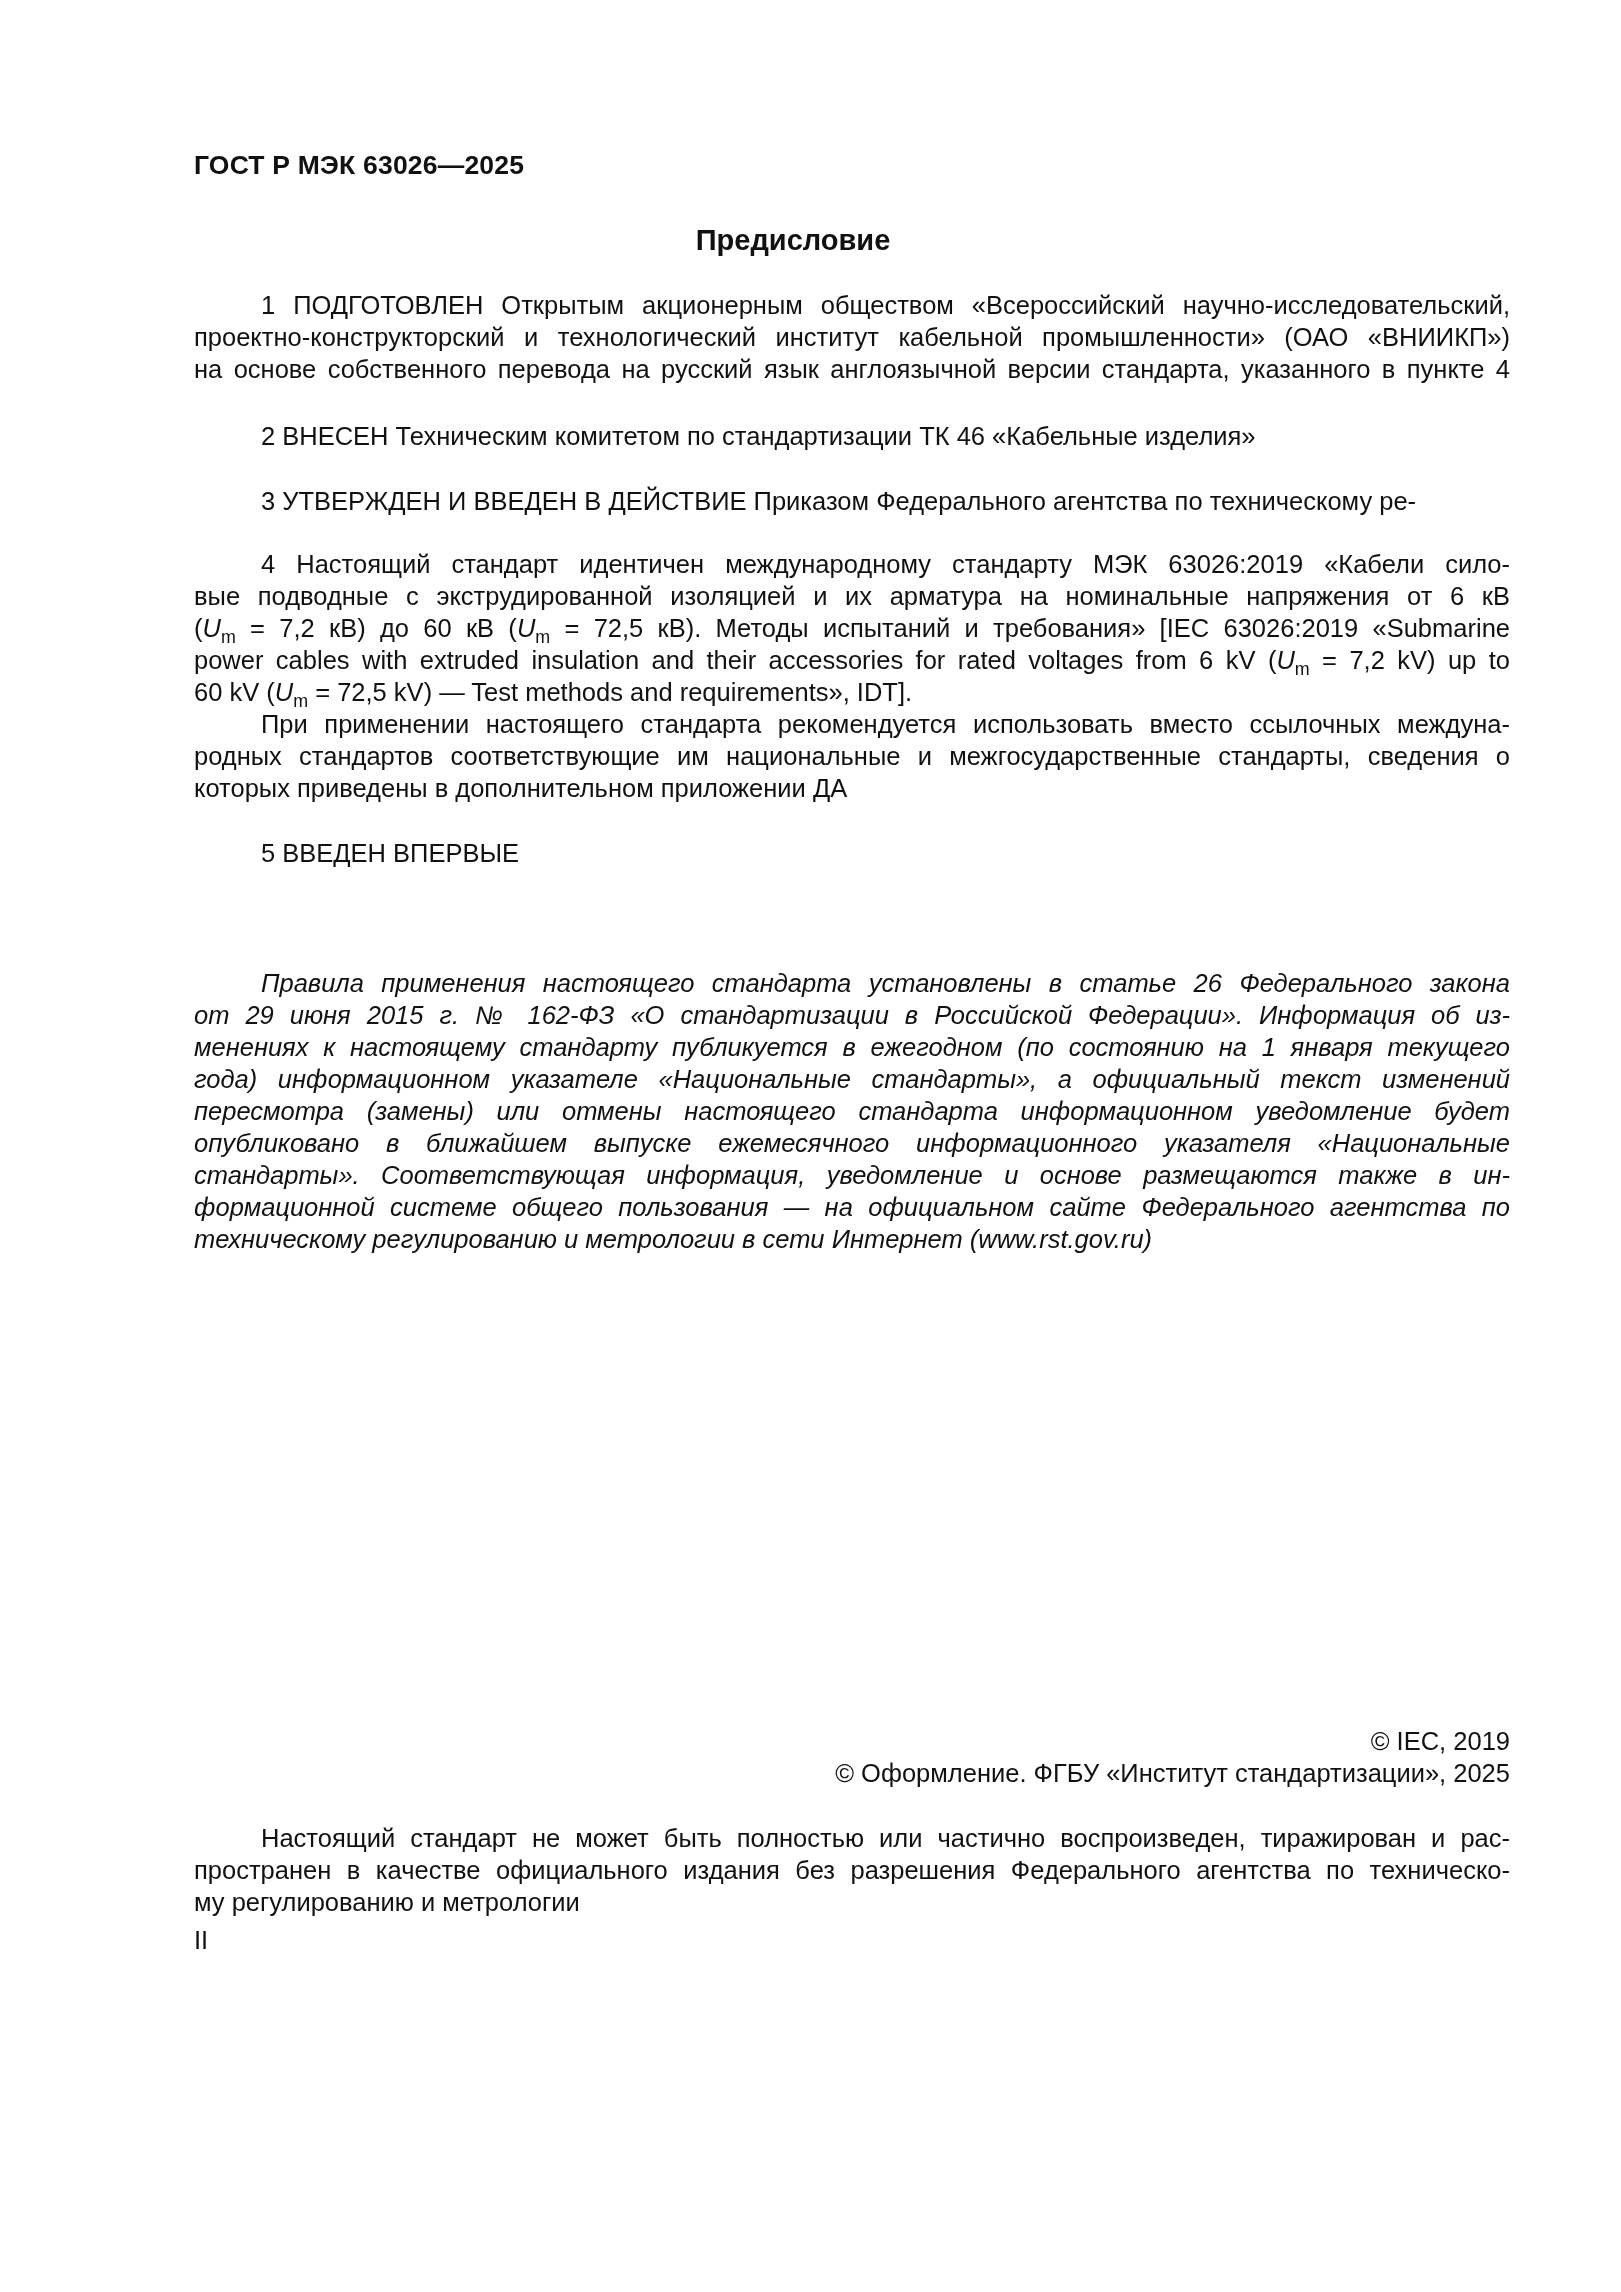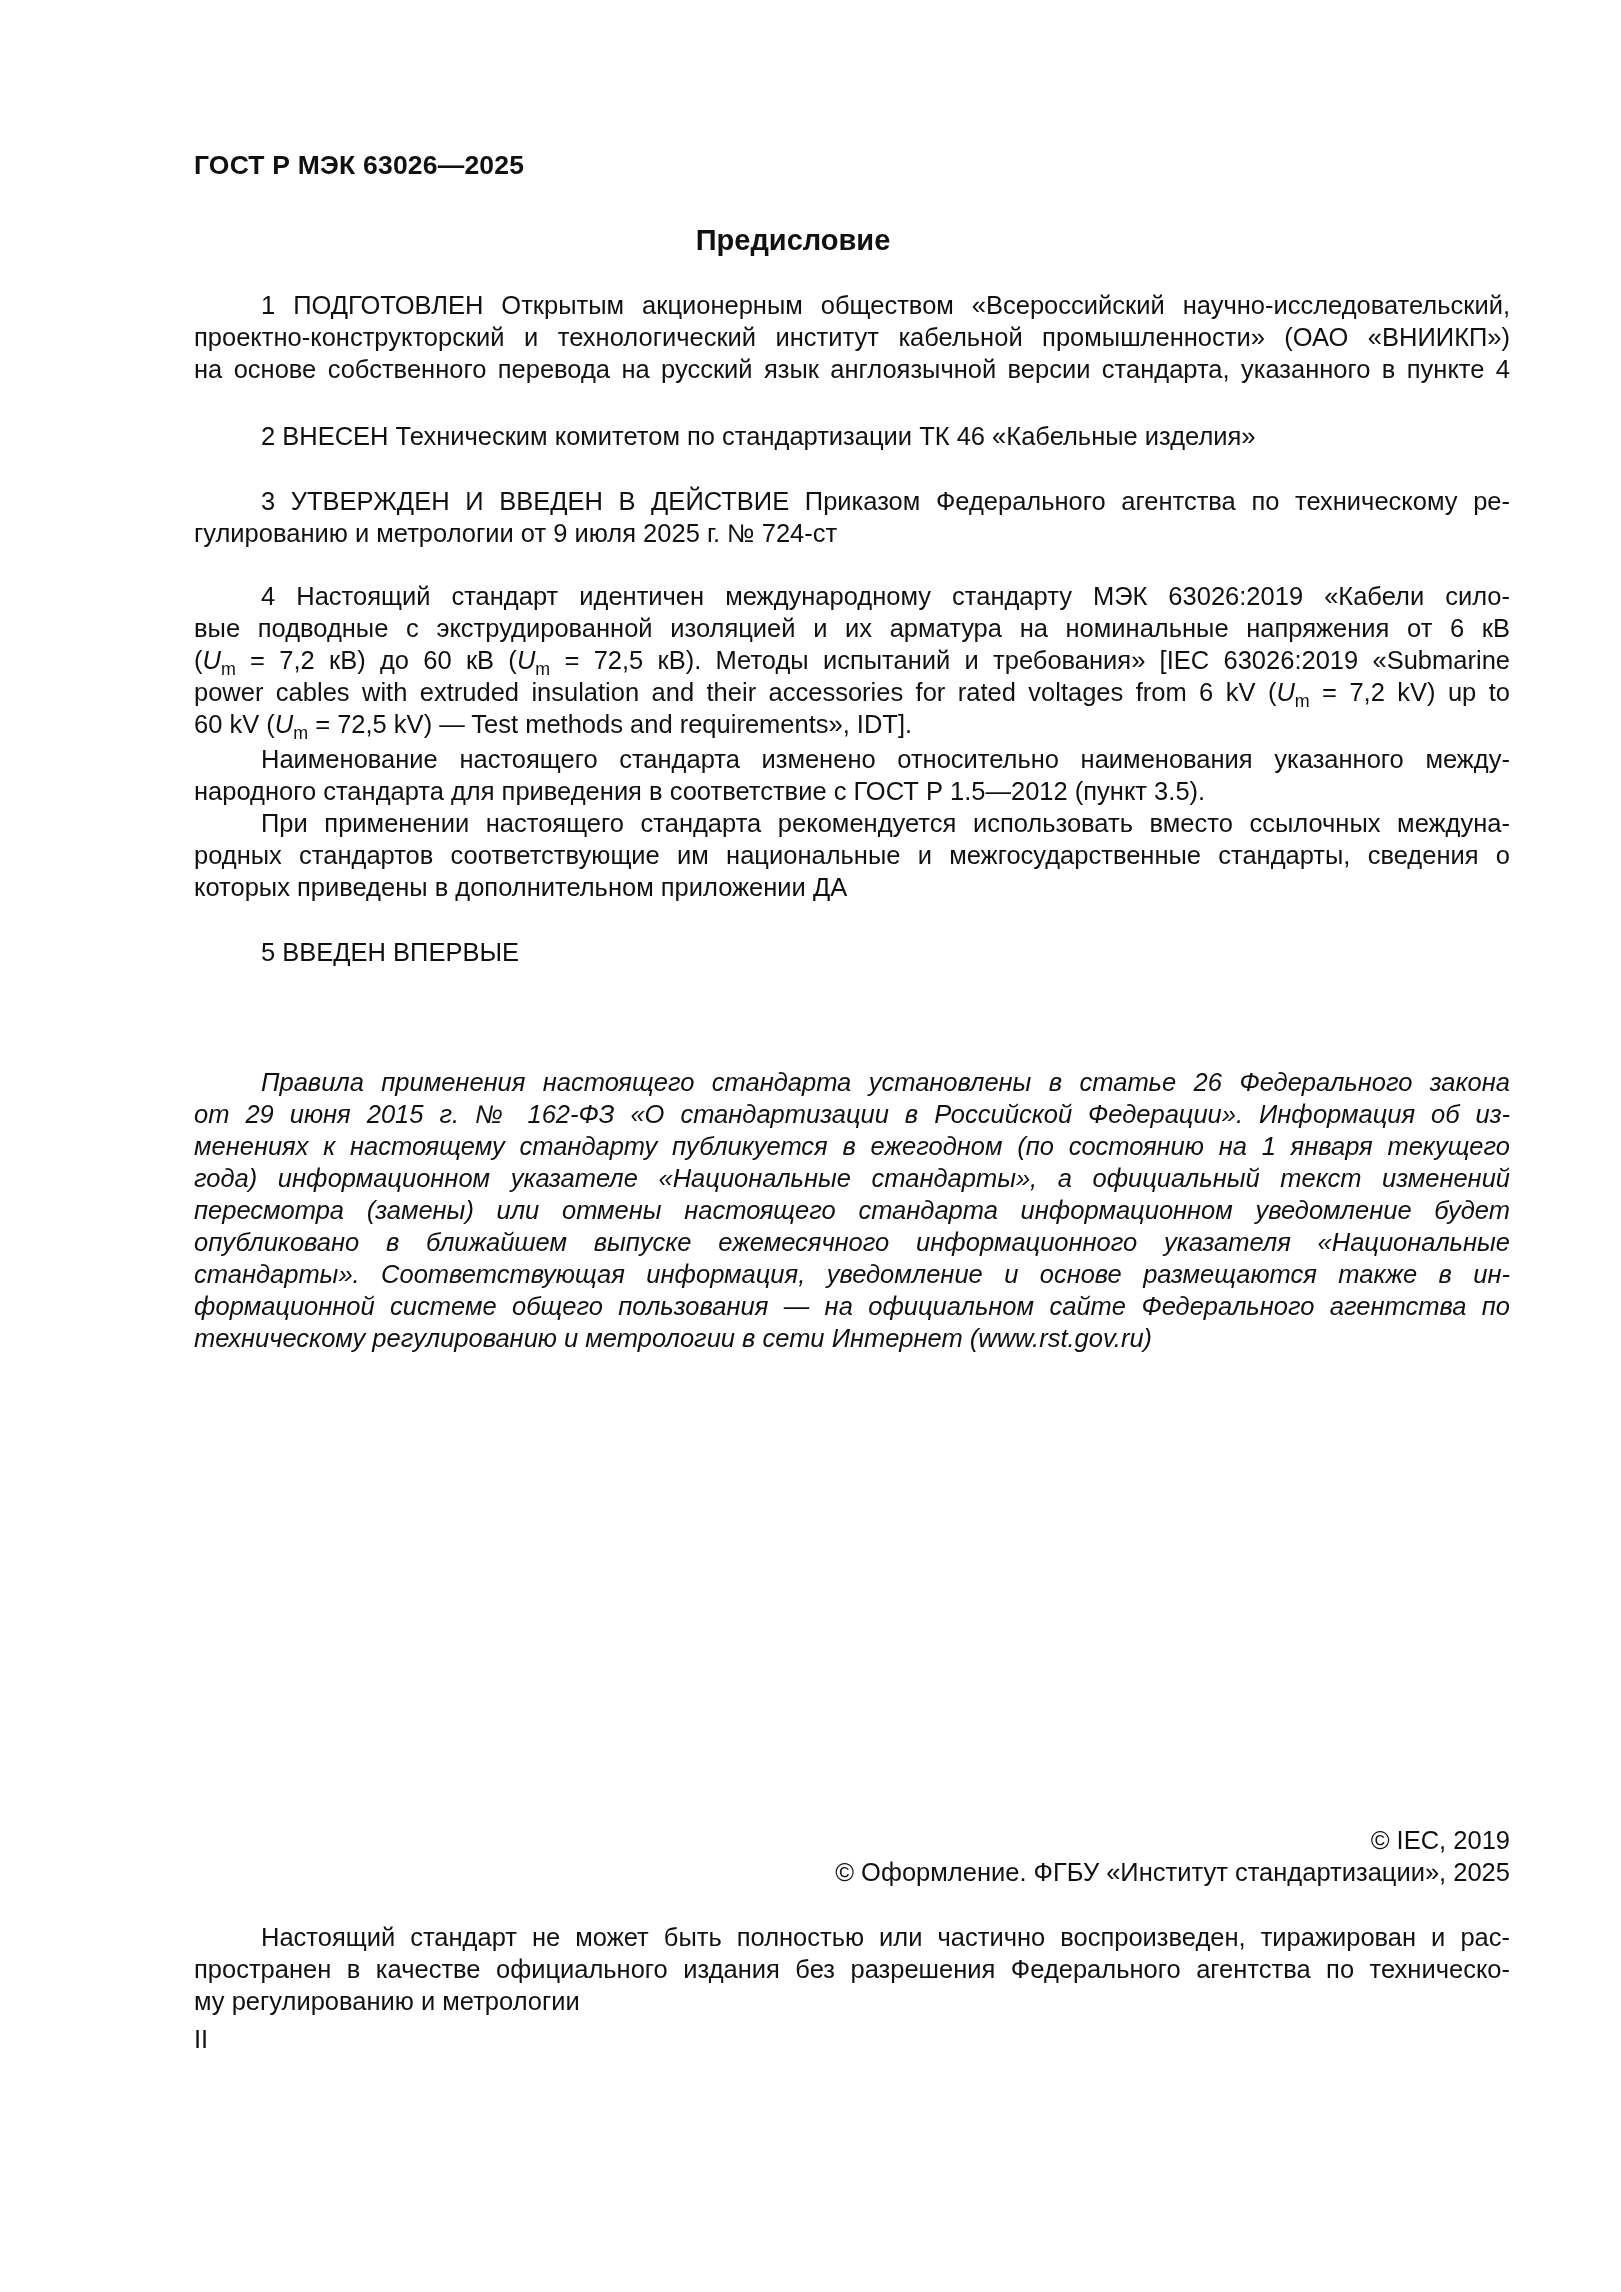--- a/index.html
+++ b/index.html
@@ -72,35 +72,30 @@
       <div class="ln">проектно-конструкторский и технологический институт кабельной промышленности» (ОАО «ВНИИКП»)</div>
       <div class="ln">на основе собственного перевода на русский язык англоязычной версии стандарта, указанного в пункте 4</div>
     </div>
 
   <div id="p2" class="para indent">
       <div class="ln">2 ВНЕСЕН Техническим комитетом по стандартизации ТК 46 «Кабельные изделия»</div>
     </div>
 
   <div id="p3" class="para indent">
       <div class="ln">3 УТВЕРЖДЕН И ВВЕДЕН В ДЕЙСТВИЕ Приказом Федерального агентства по техническому ре-</div>
-      <div class="ln">гулированию и метрологии от 9 июля 2025 г. № 724-ст</div>
     </div>
 
   <div id="p4" class="para indent">
       <div class="ln">4 Настоящий стандарт идентичен международному стандарту МЭК 63026:2019 «Кабели сило-</div>
       <div class="ln">вые подводные с экструдированной изоляцией и их арматура на номинальные напряжения от 6 кВ</div>
       <div class="ln">(<i>U</i><sub>m</sub> = 7,2 кВ) до 60 кВ (<i>U</i><sub>m</sub> = 72,5 кВ). Методы испытаний и требования» [IEC 63026:2019 «Submarine</div>
       <div class="ln">power cables with extruded insulation and their accessories for rated voltages from 6 kV (<i>U</i><sub>m</sub> = 7,2 kV) up to</div>
       <div class="ln">60 kV (<i>U</i><sub>m</sub> = 72,5 kV) — Test methods and requirements», IDT].</div>
     </div>
 
-  <div id="p4b" class="para indent">
-      <div class="ln">Наименование настоящего стандарта изменено относительно наименования указанного между-</div>
-      <div class="ln">народного стандарта для приведения в соответствие с ГОСТ Р 1.5—2012 (пункт 3.5).</div>
-    </div>
 
   <div id="p4c" class="para indent">
       <div class="ln">При применении настоящего стандарта рекомендуется использовать вместо ссылочных междуна-</div>
       <div class="ln">родных стандартов соответствующие им национальные и межгосударственные стандарты, сведения о</div>
       <div class="ln">которых приведены в дополнительном приложении ДА</div>
     </div>
 
   <div id="p5" class="para indent">
       <div class="ln">5 ВВЕДЕН ВПЕРВЫЕ</div>
     </div>

